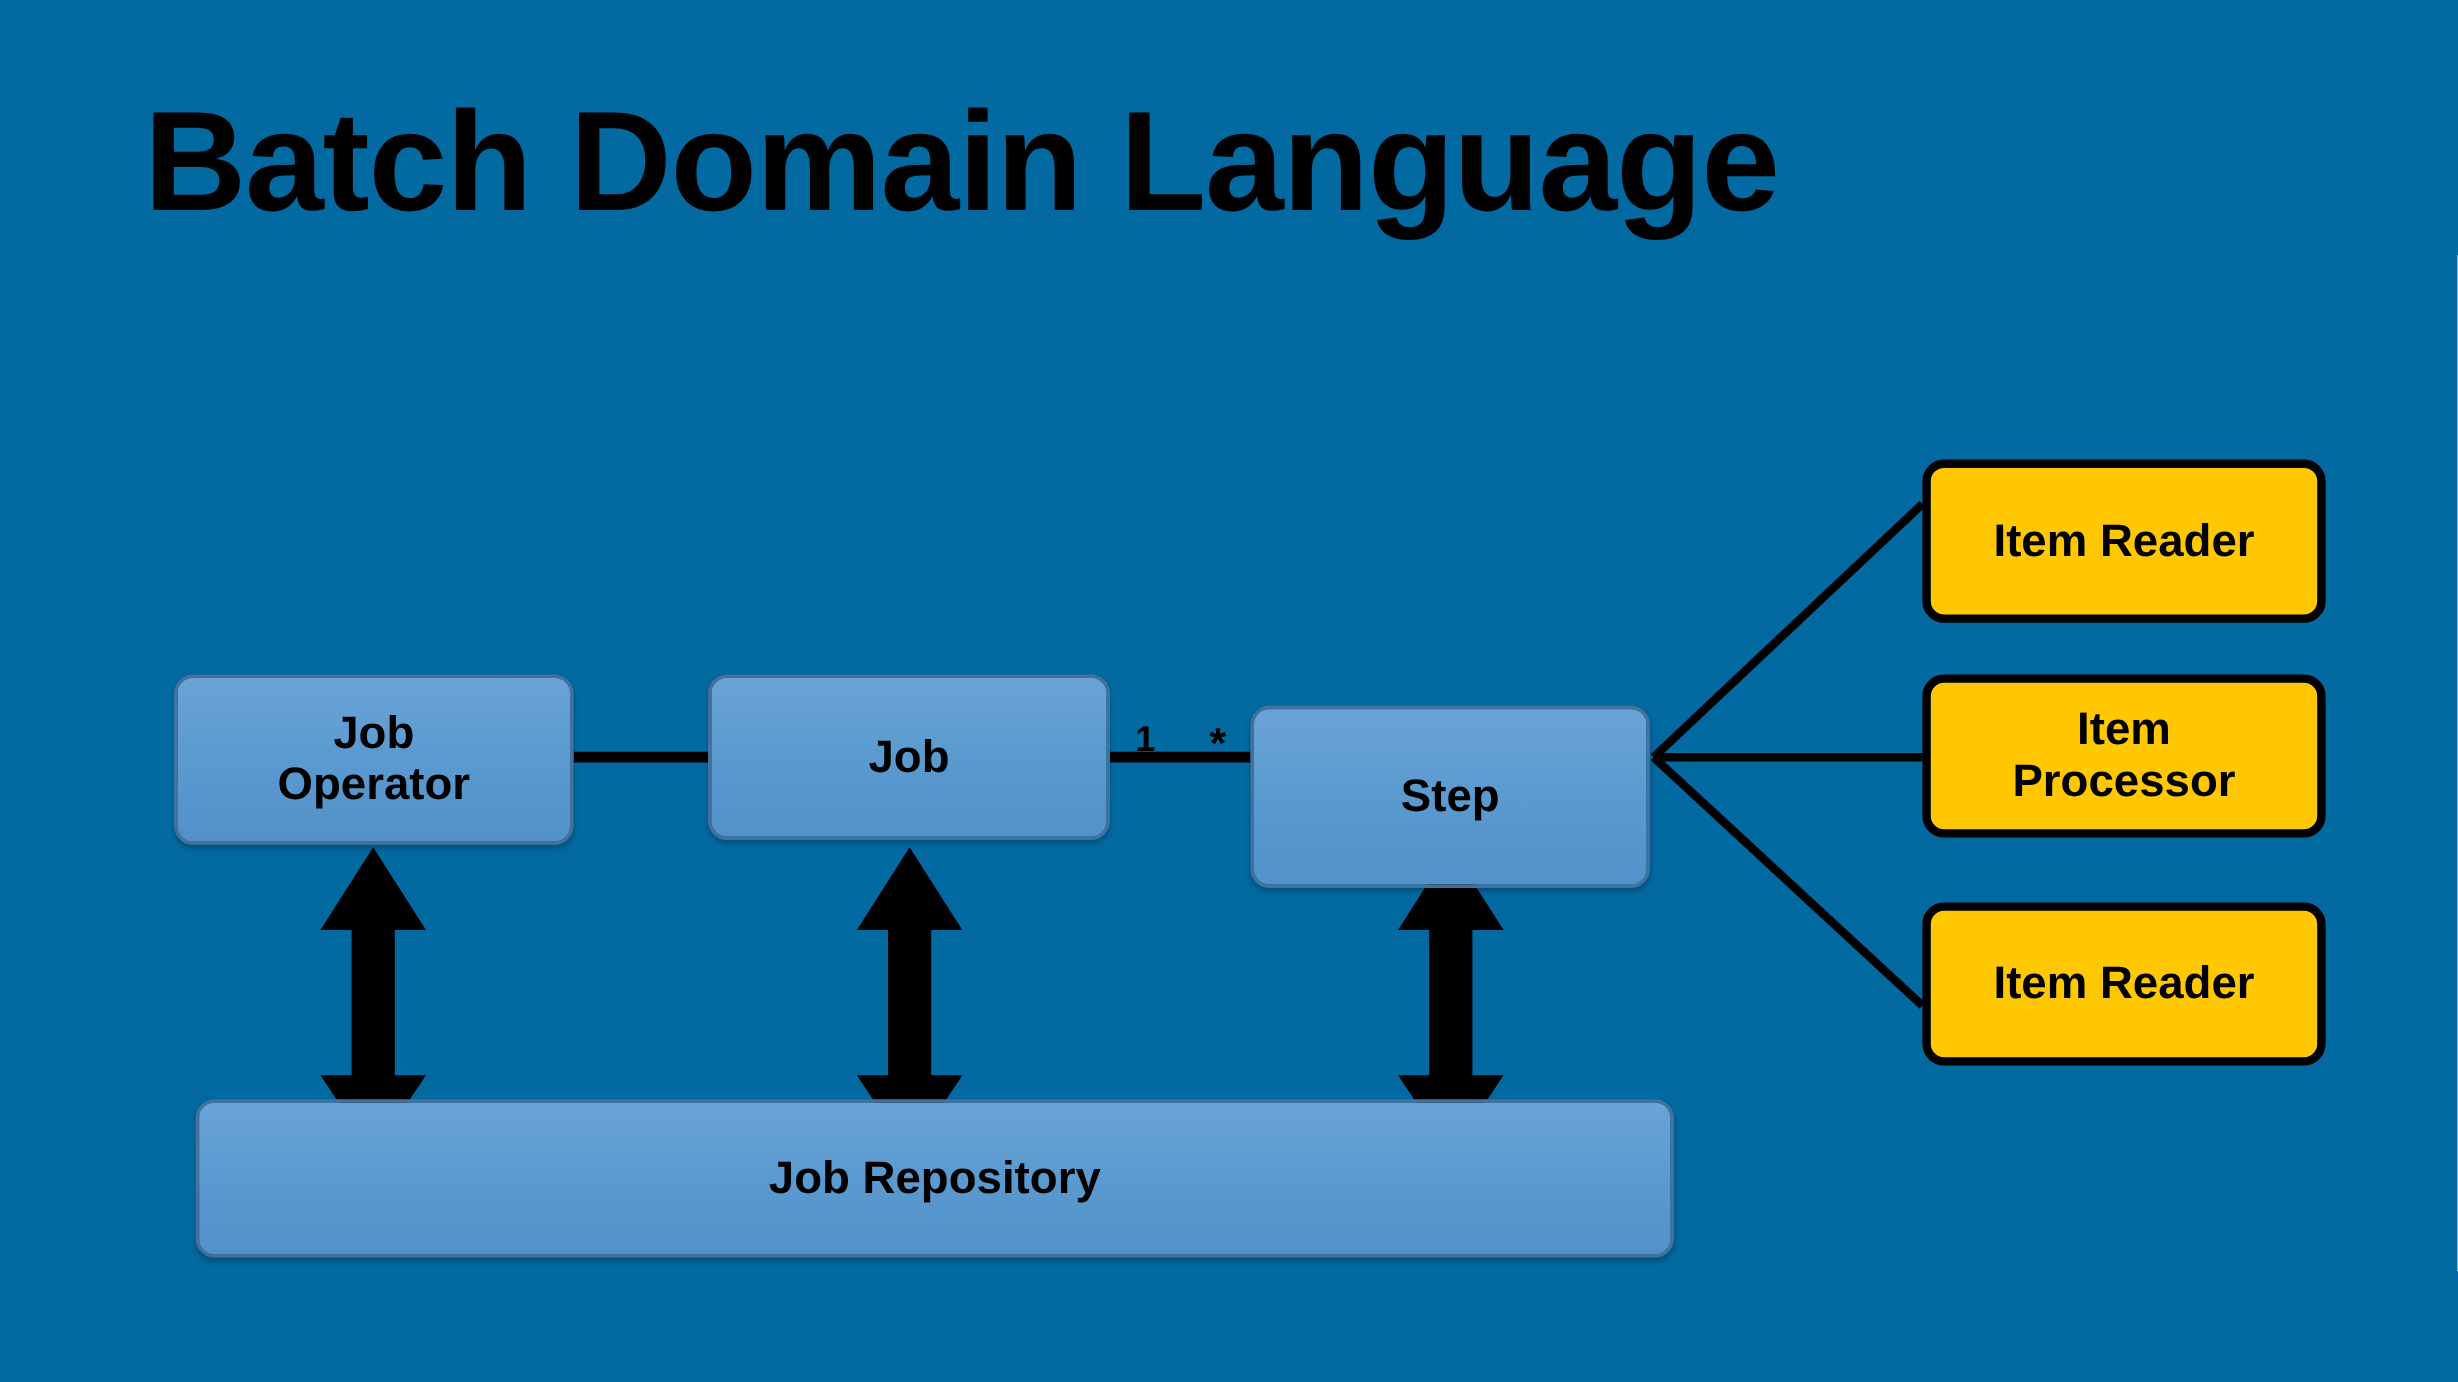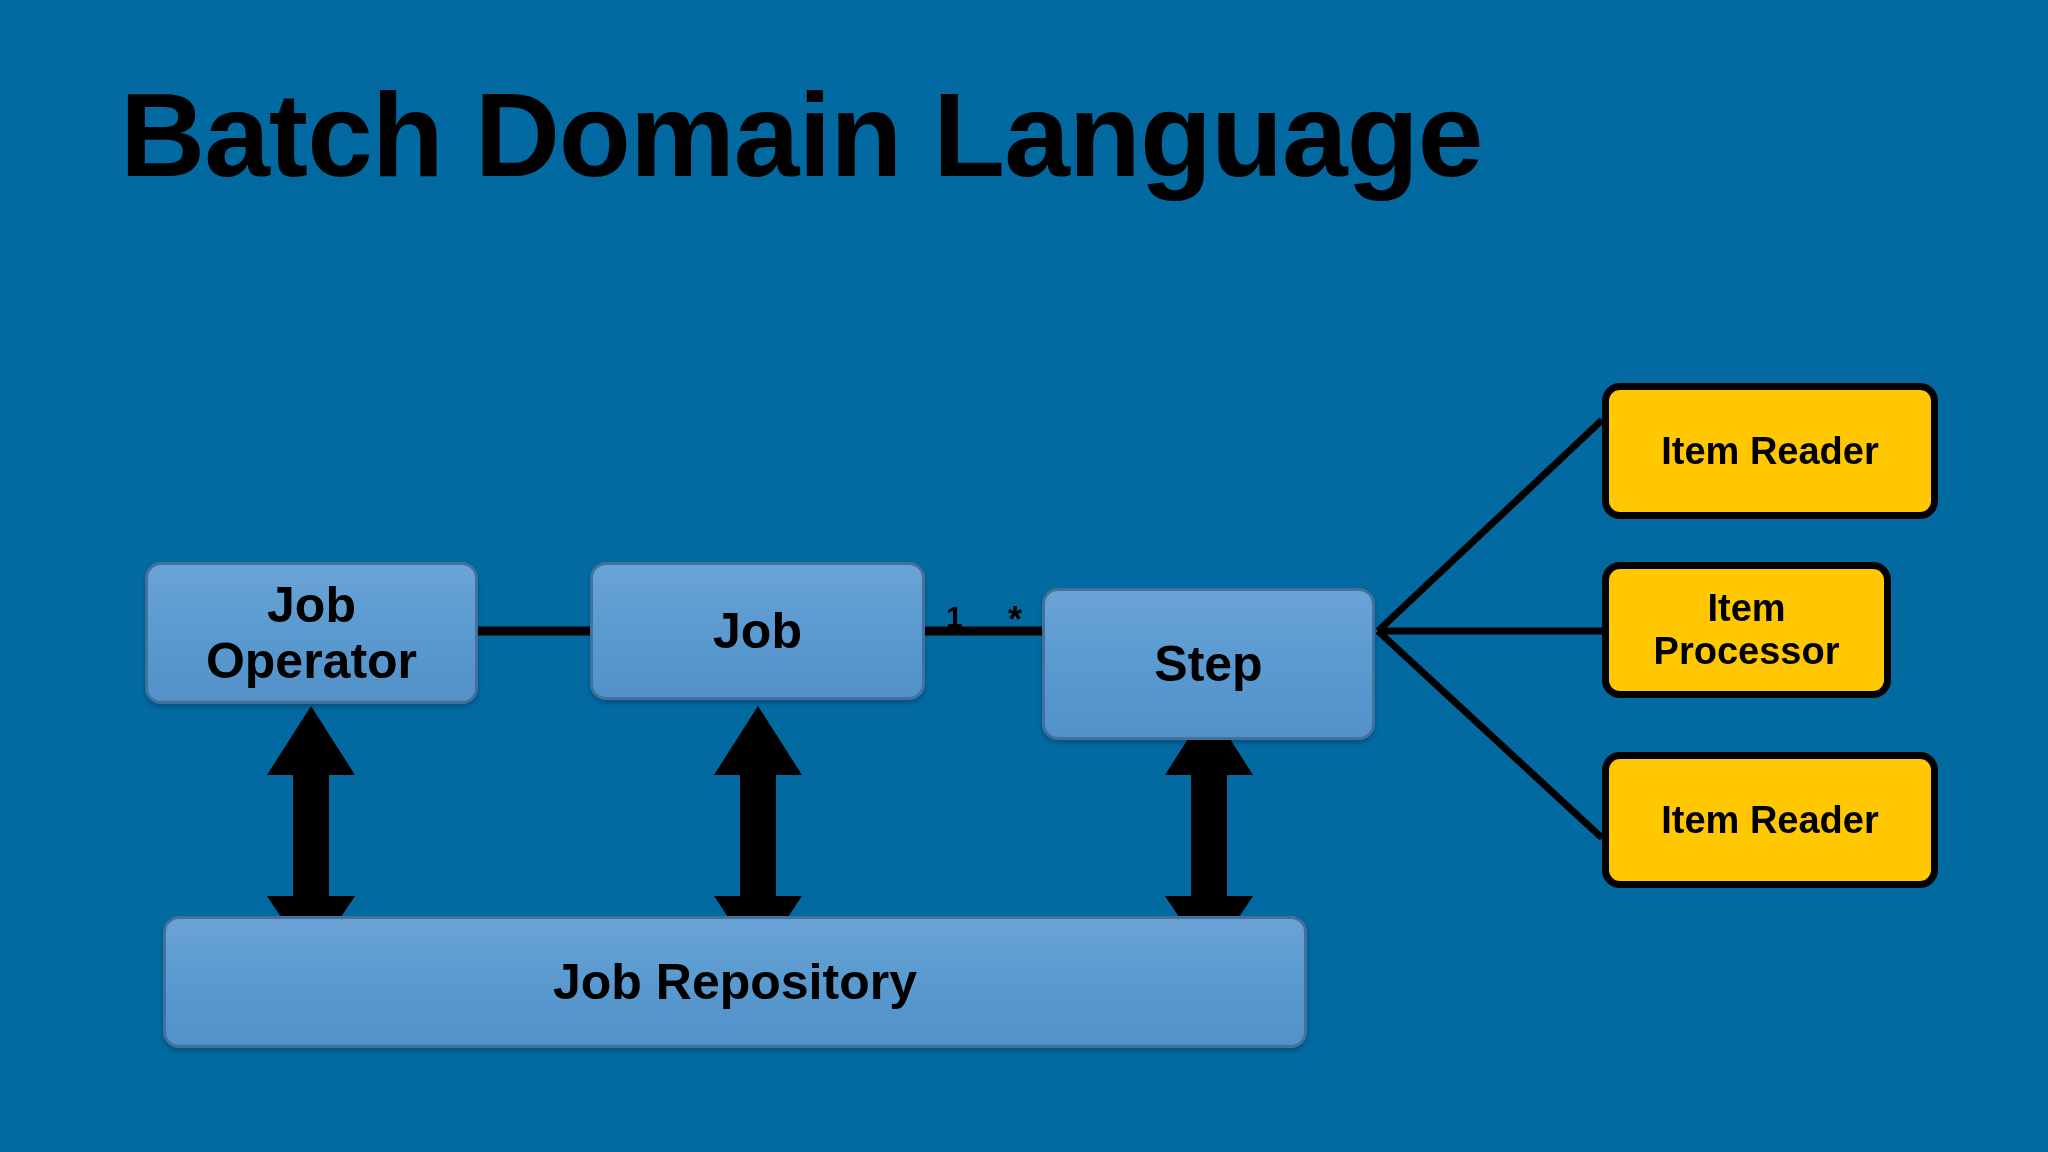--- a/index.html
+++ b/index.html
@@ -55,38 +55,38 @@
     font-family: "Liberation Sans", sans-serif;
     line-height: 1.12;
     white-space: pre-line;
   }
 
   .node.blue {
     background: linear-gradient(180deg, #6BA3D6 0%, #5B9BD0 45%, #5391C8 100%);
     border: 3px solid #41719C;
     border-radius: 16px;
     box-shadow: 0 3px 4px rgba(0,0,0,0.22);
-    font-size: 50px;
+    font-size: 38px;
   }
 
   .node.yellow {
     background: #FFC803;
     border: 7px solid #000000;
     border-radius: 18px;
     font-size: 38px;
   }
 
   
   #node-job-operator   { left: 145px;  top: 562px; width: 333px; height: 142px; }
   #node-job            { left: 590px;  top: 562px; width: 335px; height: 138px; }
   #node-step           { left: 1042px; top: 588px; width: 333px; height: 152px; }
-  #node-job-repository { left: 163px;  top: 916px; width: 1144px; height: 132px; }
+  #node-job-repository { left: 163px;  top: 916px; width: 1232px; height: 132px; }
 
   #node-item-reader    { left: 1602px; top: 383px; width: 336px; height: 136px; }
-  #node-item-processor { left: 1602px; top: 562px; width: 289px; height: 136px; }
+  #node-item-processor { left: 1602px; top: 562px; width: 336px; height: 136px; }
   #node-item-writer    { left: 1602px; top: 752px; width: 336px; height: 136px; }
 
   
   .multiplicity {
     position: absolute;
     font-family: "Liberation Sans", sans-serif;
     font-size: 30px;
     font-weight: bold;
     color: #000000;
     line-height: 1;

